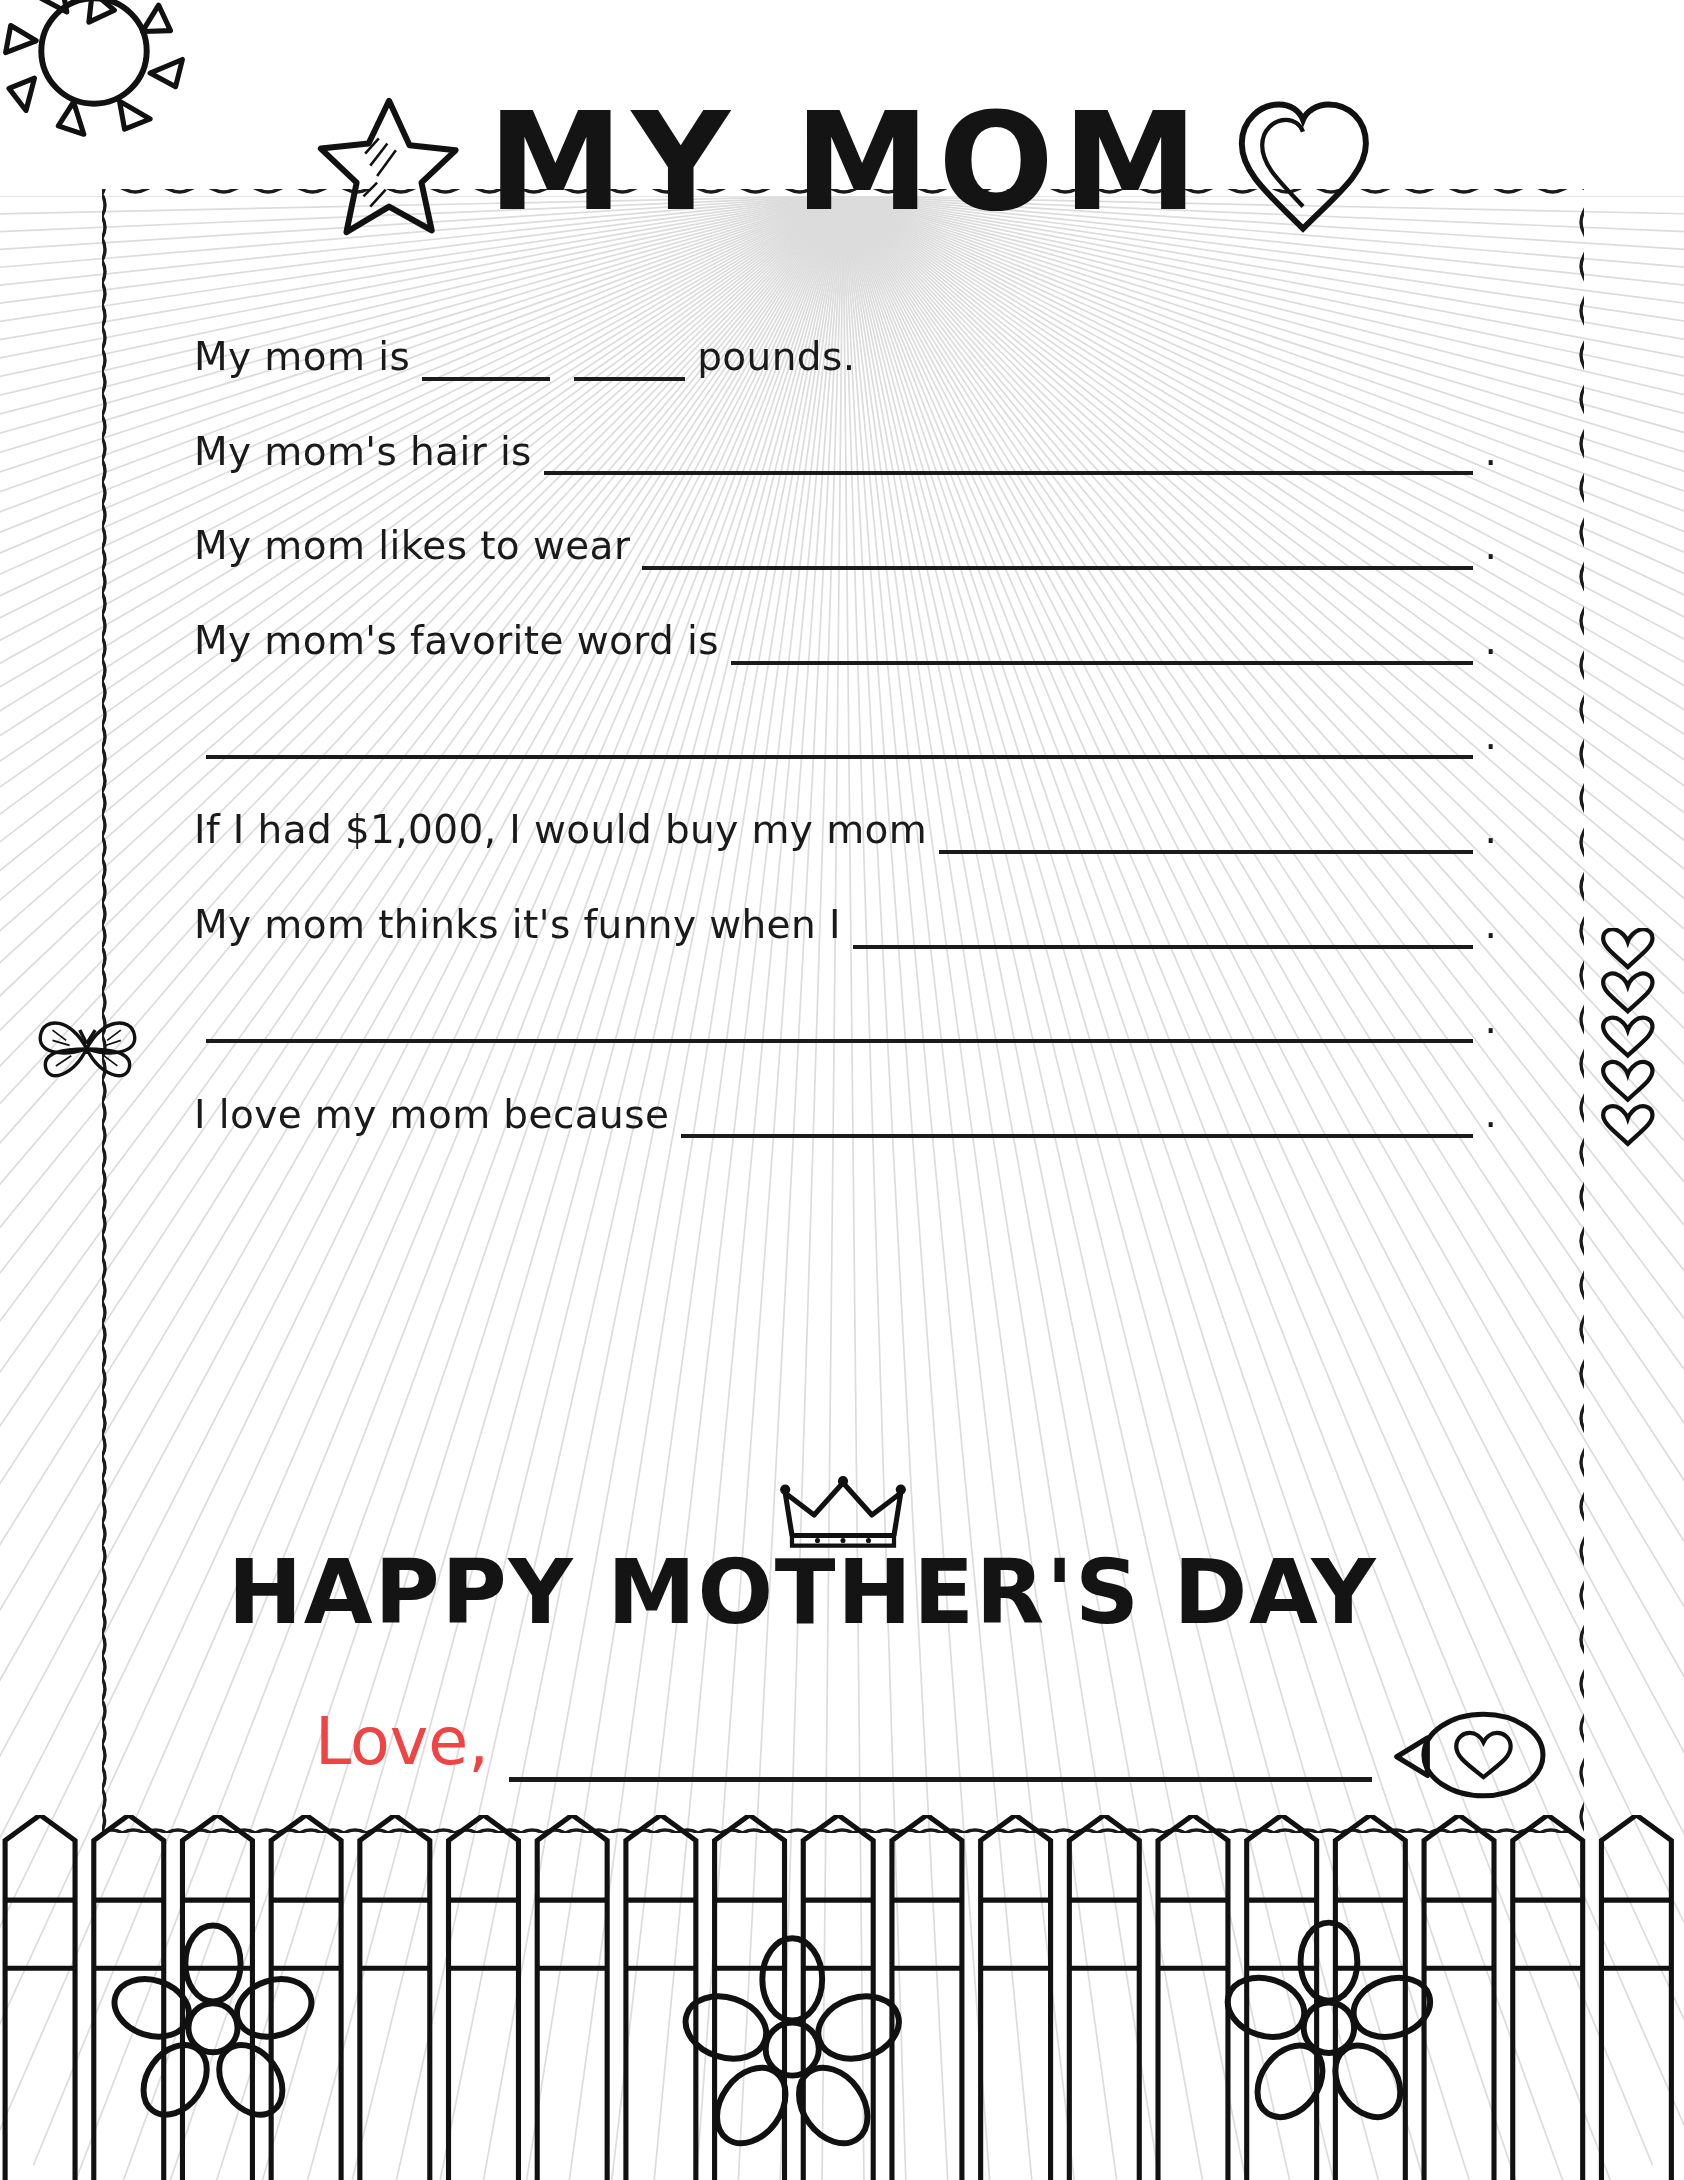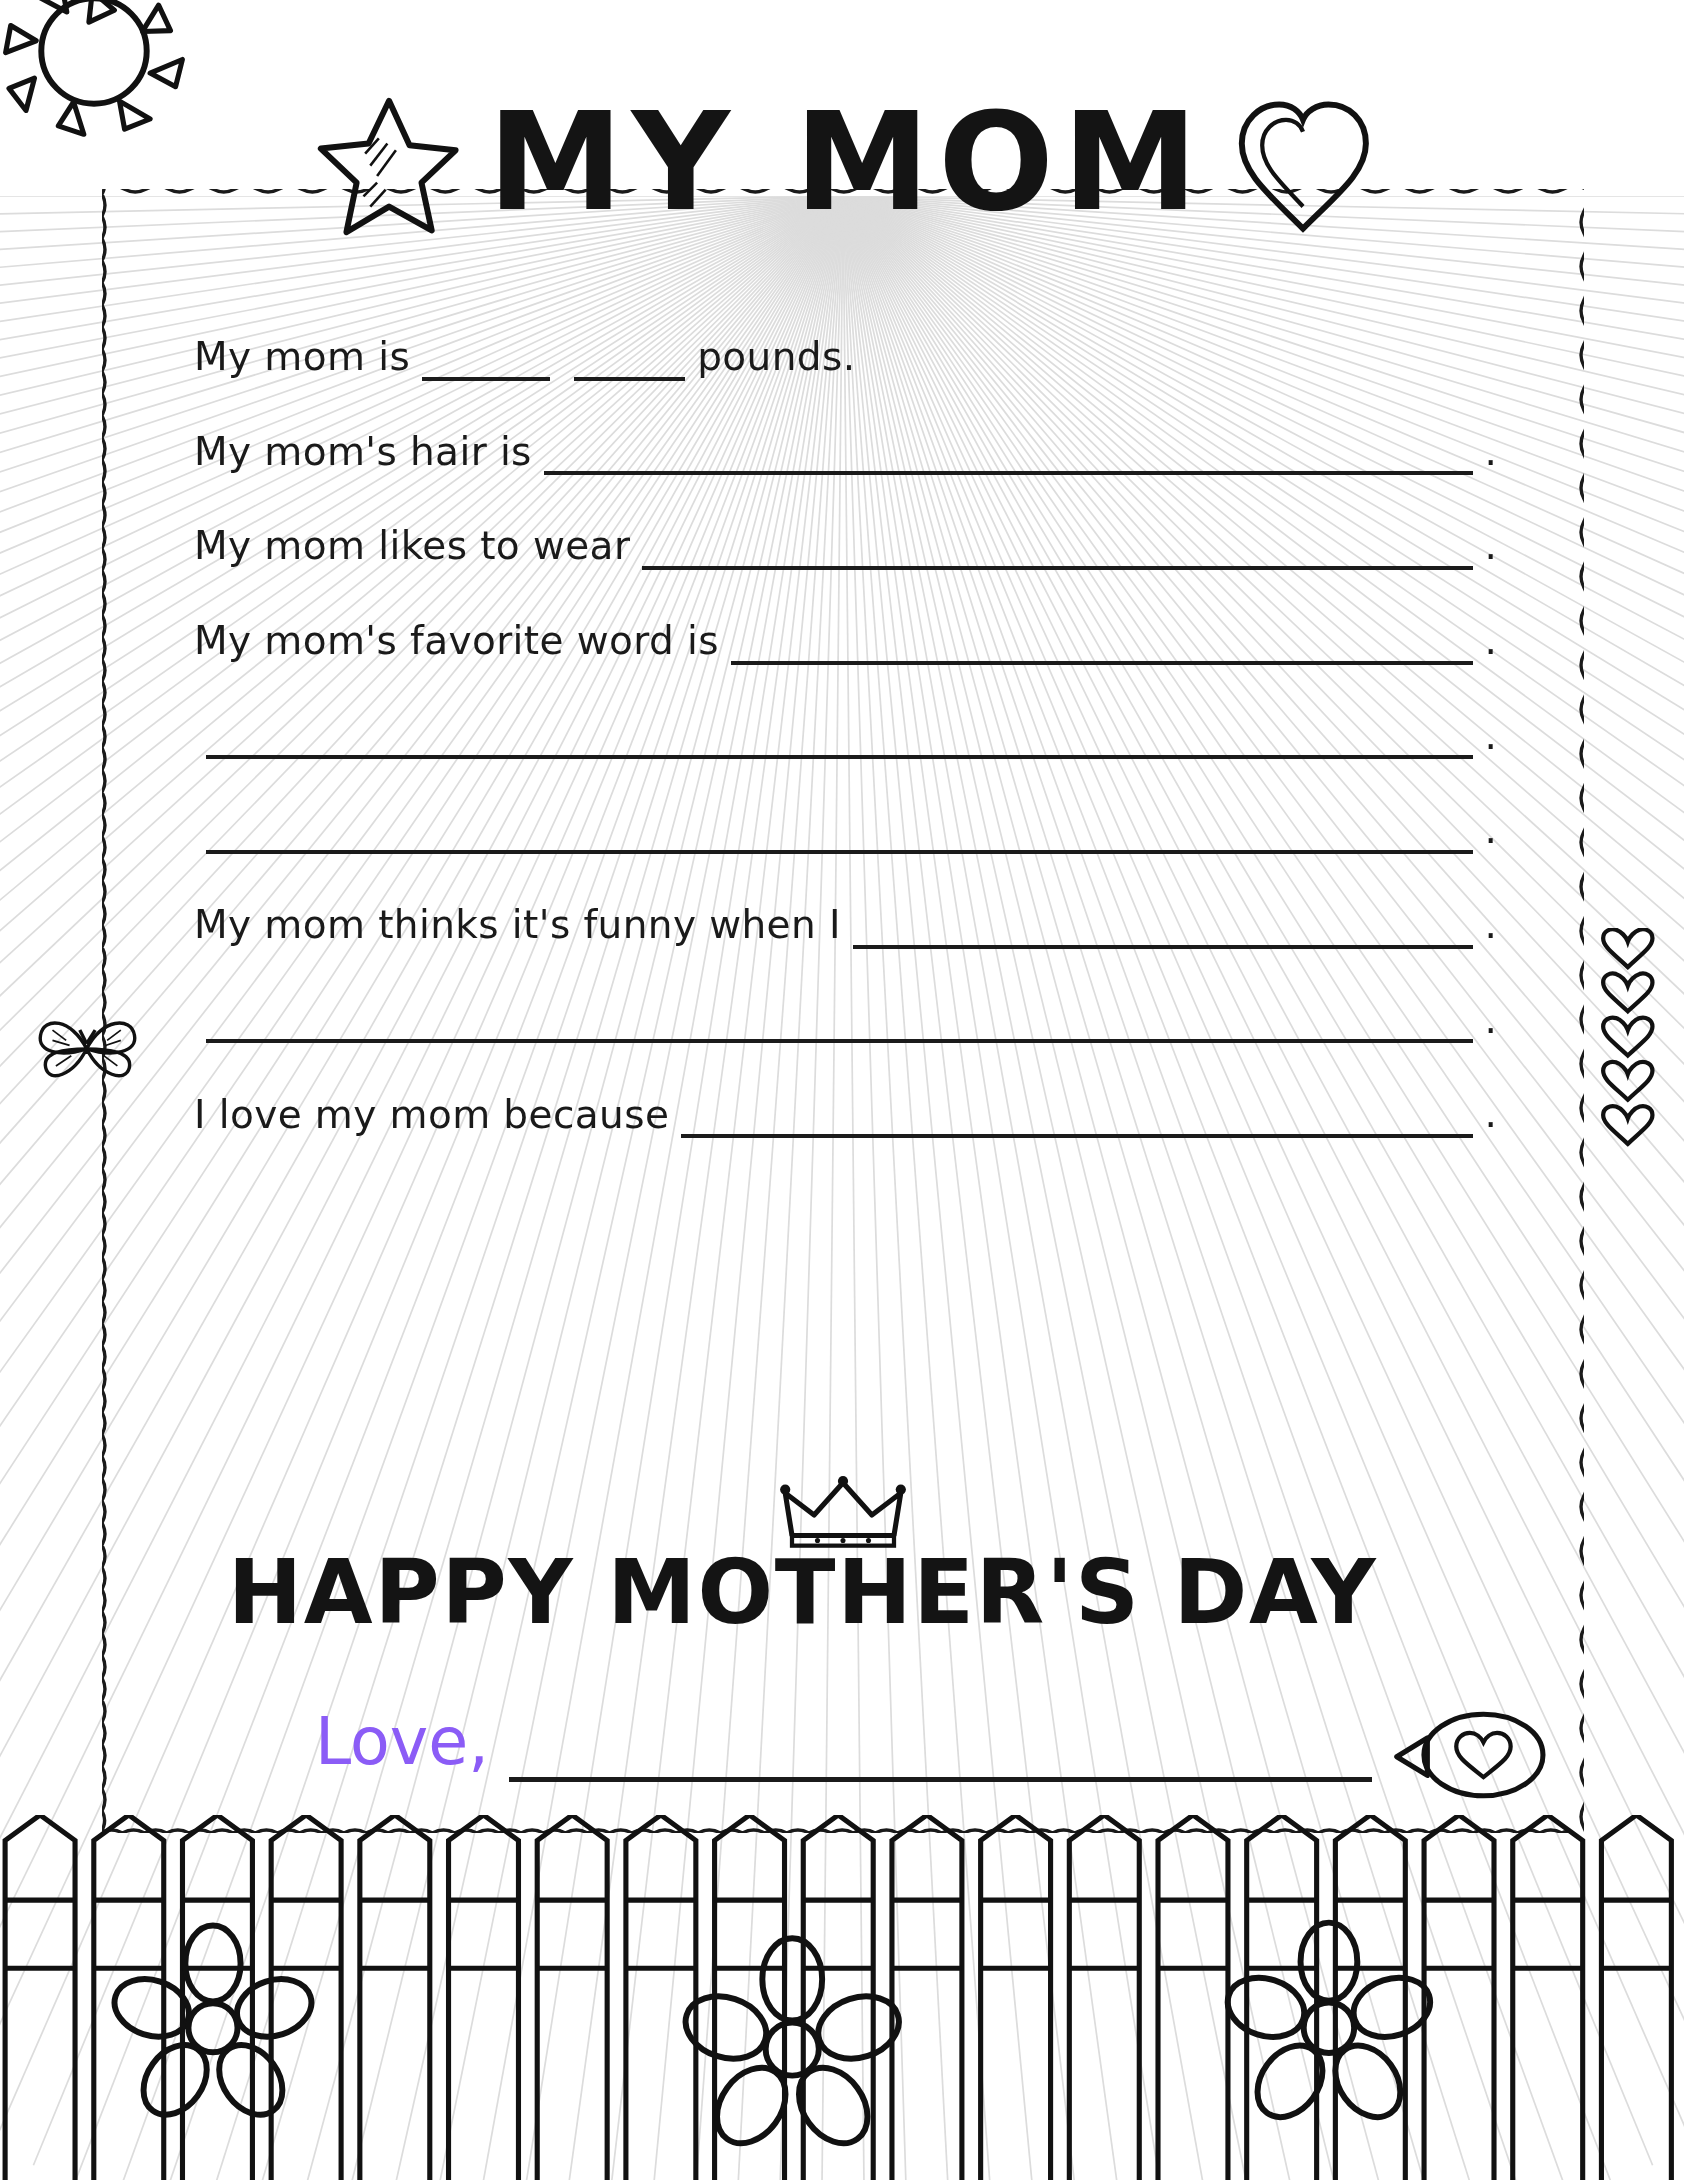--- a/index.html
+++ b/index.html
@@ -128,21 +128,21 @@
     left: 315px;
     top: 1704px;
     width: 1065px;
     display: flex;
     align-items: flex-end;
     z-index: 3;
   }
   .love-label {
     font-family: "DejaVu Sans", sans-serif;
     font-size: 65px;
-    color: #8b5cf6;
+    color: #ef4444;
     padding-bottom: 3.4px;
   }
   .love-blank {
     flex: 1 1 auto;
     border-bottom: 5.1px solid #1b1b1b;
     height: 41px;
     margin-left: 20.4px;
     margin-right: 8.5px;
   }
   .speech-bubble {
@@ -375,20 +375,21 @@
     <div class="prompt">
       <span class="txt">My mom's favorite word is</span>
       <span class="blank grow"></span>
       <span class="period">.</span>
     </div>
     <div class="prompt">
       <span class="blank grow"></span>
       <span class="period">.</span>
     </div>
     <div class="prompt">
+      <span class="txt">If I had $1,000, I would buy my mom</span>
       <span class="blank grow"></span>
       <span class="period">.</span>
     </div>
     <div class="prompt">
       <span class="txt">My mom thinks it's funny when I</span>
       <span class="blank grow"></span>
       <span class="period">.</span>
     </div>
     <div class="prompt">
       <span class="blank grow"></span>

